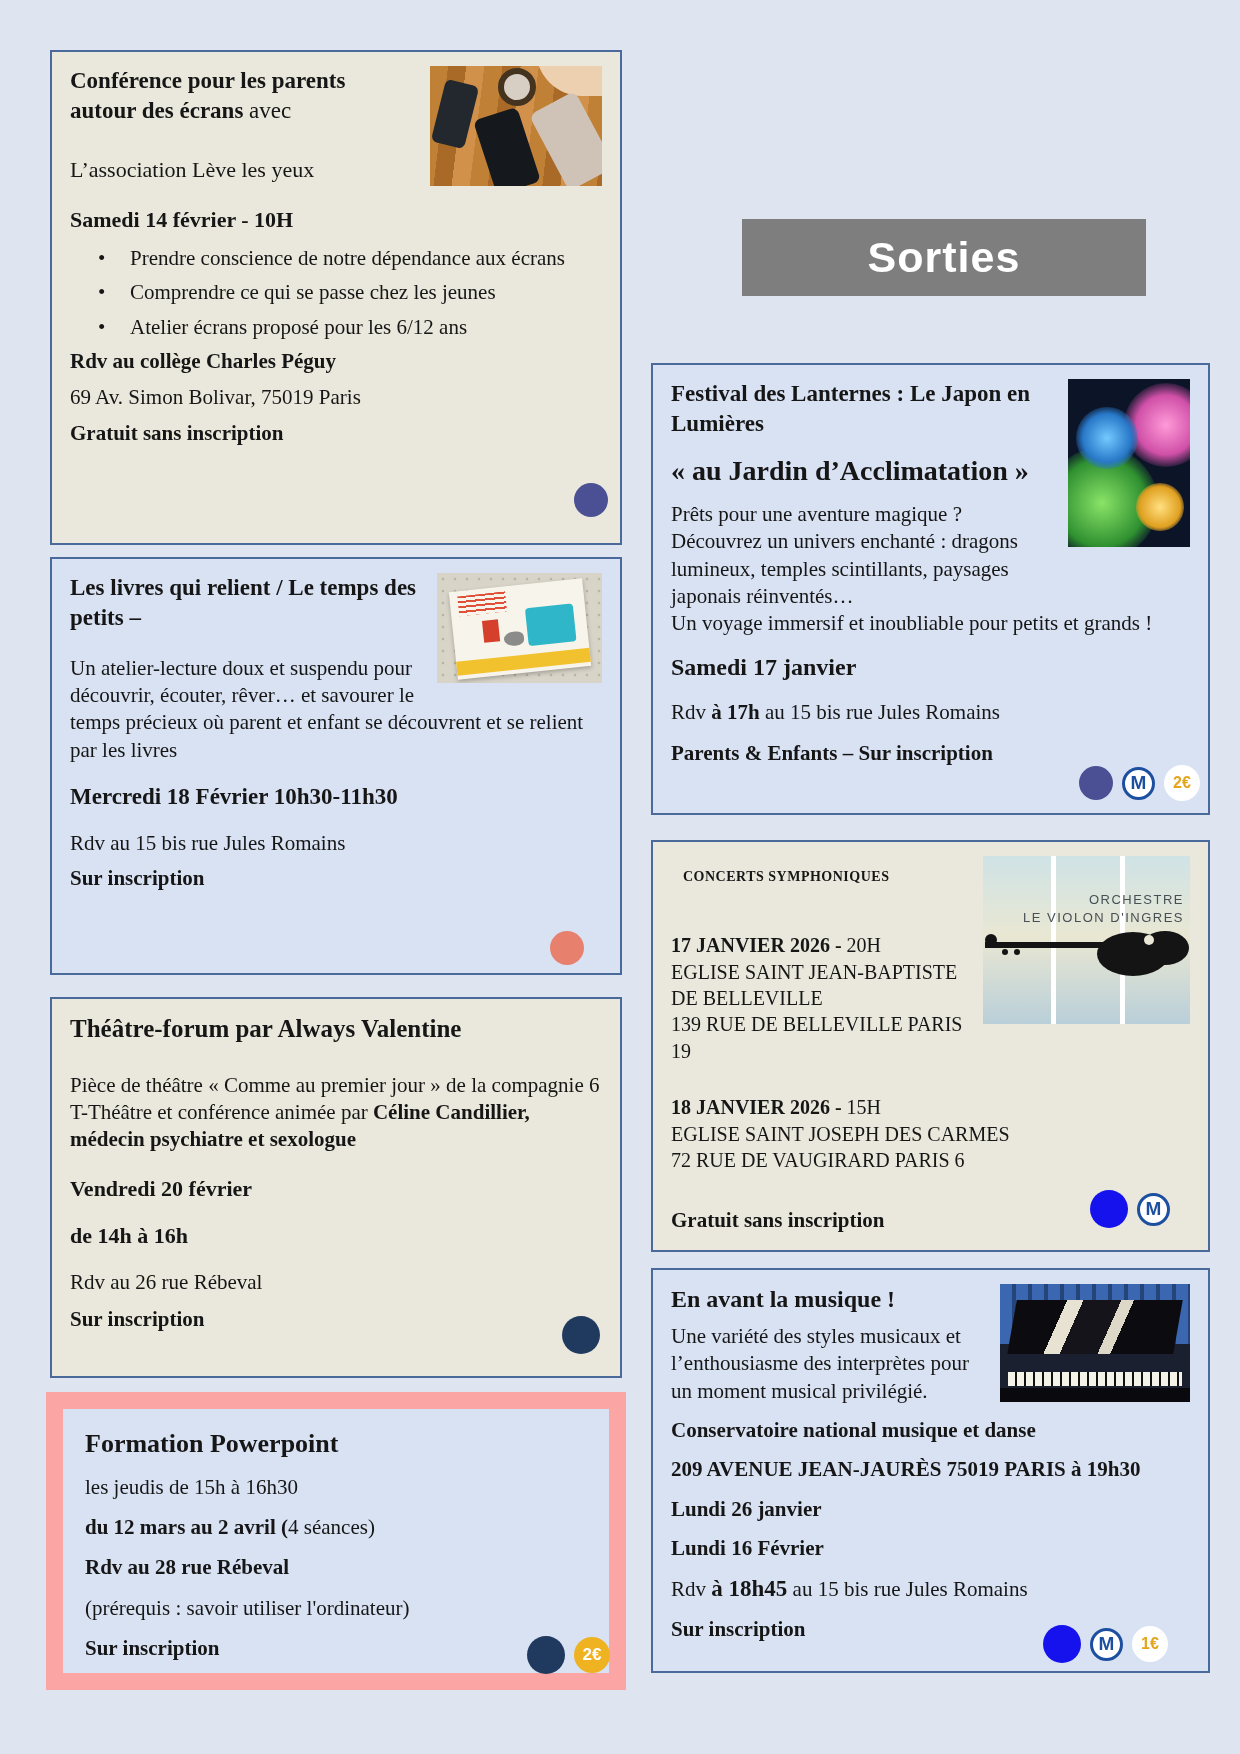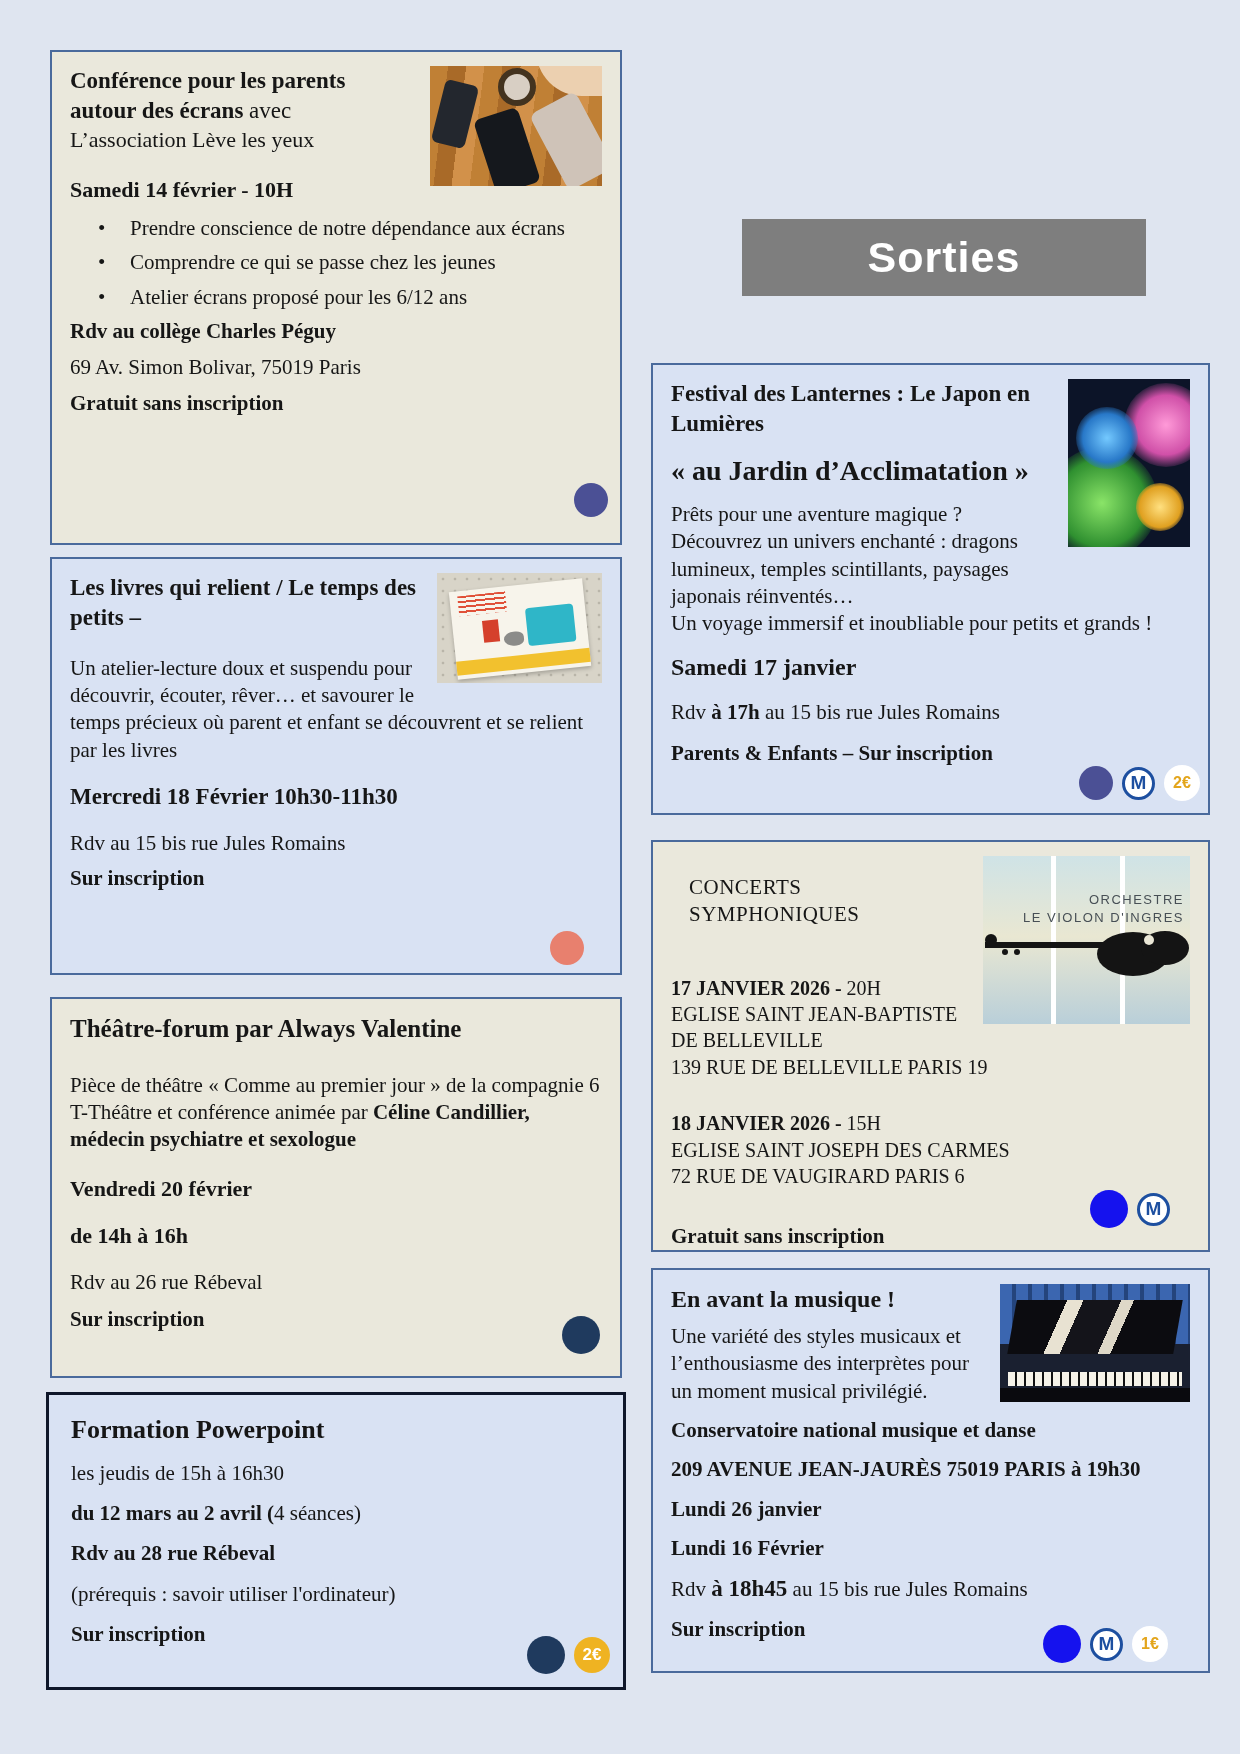--- a/index.html
+++ b/index.html
@@ -19,21 +19,21 @@
   .bluebg{background:#d9e2f3}
 
   
   .t23{font-size:23px;font-weight:bold;line-height:1.3;margin:0}
   .t25{font-size:25px;font-weight:bold;line-height:1.3;margin:0}
   .reg{font-weight:normal}
   b{font-weight:bold}
 
   
   #card-conference{left:50px;top:50px;width:572px;height:495px}
-  #card-conference .subtitle{margin-top:0;font-size:22px}
+  #card-conference .subtitle{margin-top:30px;font-size:22px}
   #card-conference .dateline{margin-top:22px;font-size:22px;font-weight:bold}
   #card-conference ul{list-style:none;margin:10px 0 0 28px;padding:0}
   #card-conference li{position:relative;padding-left:32px;margin-bottom:7px;font-size:21px}
   #card-conference li::before{content:"•";position:absolute;left:0;top:0}
   #card-conference .venue{margin-top:6px;font-weight:bold;font-size:21px}
   #card-conference .addr{margin-top:9px}
   #card-conference .note{margin-top:9px;font-weight:bold}
 
   #card-livres{left:50px;top:557px;width:572px;height:418px}
   #card-livres .body{margin-top:22px;font-size:21px}
@@ -43,21 +43,21 @@
   #card-livres .note{margin-top:8px;font-weight:bold}
 
   #card-theatre{left:50px;top:997px;width:572px;height:381px}
   #card-theatre .body{margin-top:26px;font-size:21px}
   #card-theatre .dateline{margin-top:22px;font-weight:bold;font-size:22px}
   #card-theatre .timeline{margin-top:18px;font-weight:bold;font-size:22px}
   #card-theatre .venue{margin-top:18px}
   #card-theatre .note{margin-top:10px;font-weight:bold}
 
   #card-formation{left:46px;top:1392px;width:580px;height:298px;
-    position:absolute;box-sizing:border-box;background:#0f172a;padding:3px}
+    position:absolute;box-sizing:border-box;background:#fca5a5;padding:17px}
   #card-formation .inner{position:relative;width:100%;height:100%;
     box-sizing:border-box;background:#d9e2f3;padding:18px 22px;
     font-size:21px;line-height:1.3}
   #card-formation h2{font-size:26px;font-weight:bold;margin:0}
   #card-formation .row{margin-top:13px}
   #card-formation .bold{font-weight:bold}
 
   
   #sorties-banner{
     position:absolute;left:742px;top:219px;width:404px;height:77px;
@@ -68,21 +68,21 @@
   }
 
   #card-festival{left:651px;top:363px;width:559px;height:452px}
   #card-festival .jardin{margin-top:14px;font-weight:bold;font-size:28px}
   #card-festival .body{margin-top:12px;font-size:21px}
   #card-festival .samedi{margin-top:14px;font-size:24px;font-weight:bold}
   #card-festival .rdv{margin-top:16px}
   #card-festival .note{margin-top:14px;font-weight:bold}
 
   #card-concerts{left:651px;top:840px;width:559px;height:412px}
-  #card-concerts h2{font-size:21px;font-weight:normal;margin:18px;letter-spacing:.5px}
+  #card-concerts h2{font-size:14px;font-weight:bold;margin:12px;letter-spacing:.5px}
   #card-concerts .event1{margin-top:46px}
   #card-concerts .event2{margin-top:30px}
   #card-concerts .ev-line{font-size:20px;line-height:1.32}
   #card-concerts .note{margin-top:34px;font-weight:bold}
 
   #card-musique{left:651px;top:1268px;width:559px;height:405px}
   #card-musique h2{font-size:24px;font-weight:bold;margin:0}
   #card-musique .body{margin-top:8px;font-size:21px}
   #card-musique .row{margin-top:12px}
   #card-musique .bold{font-weight:bold}

